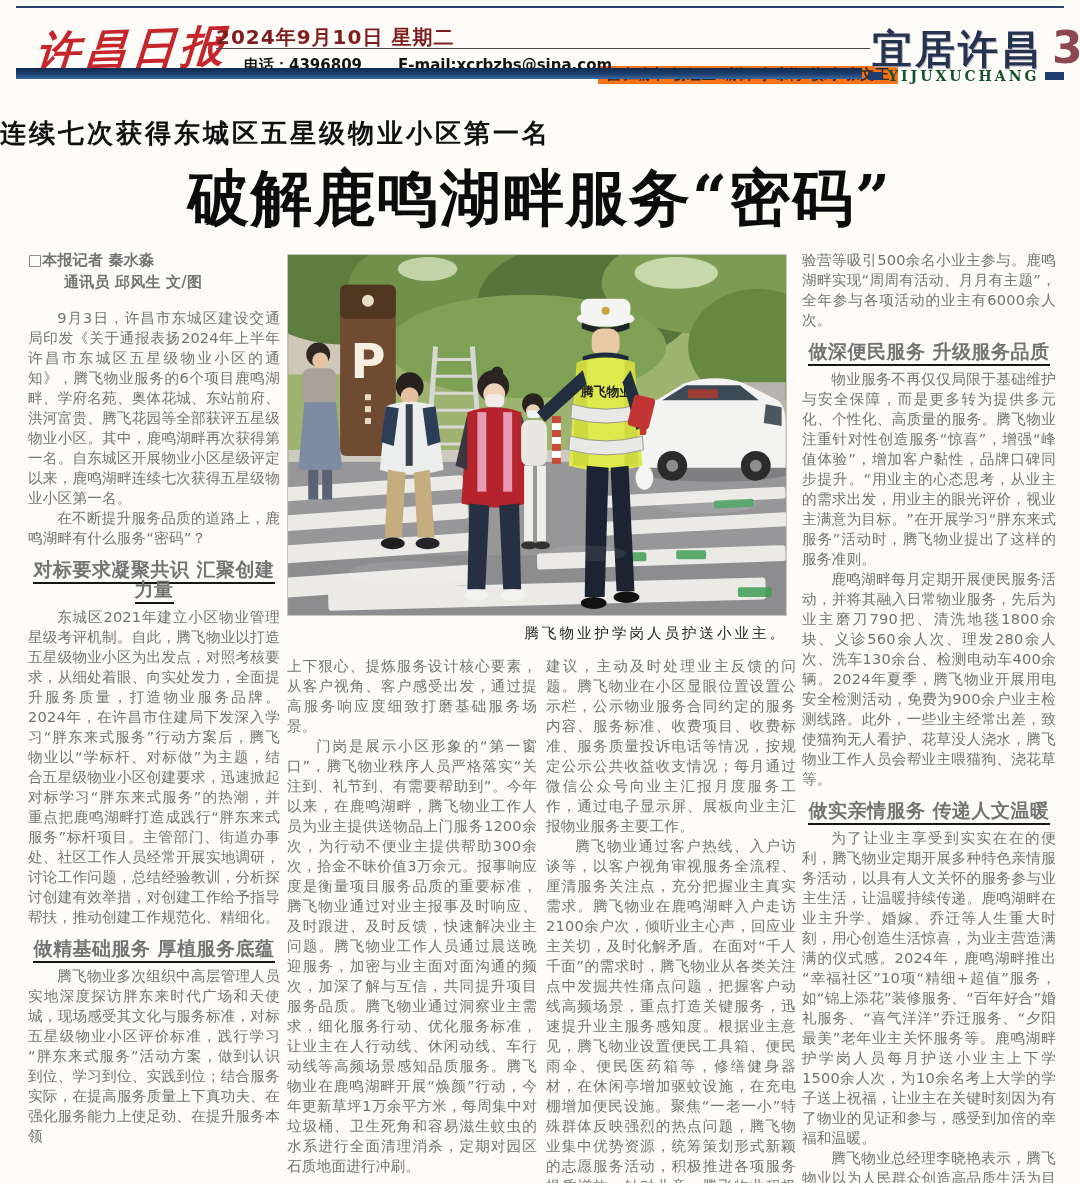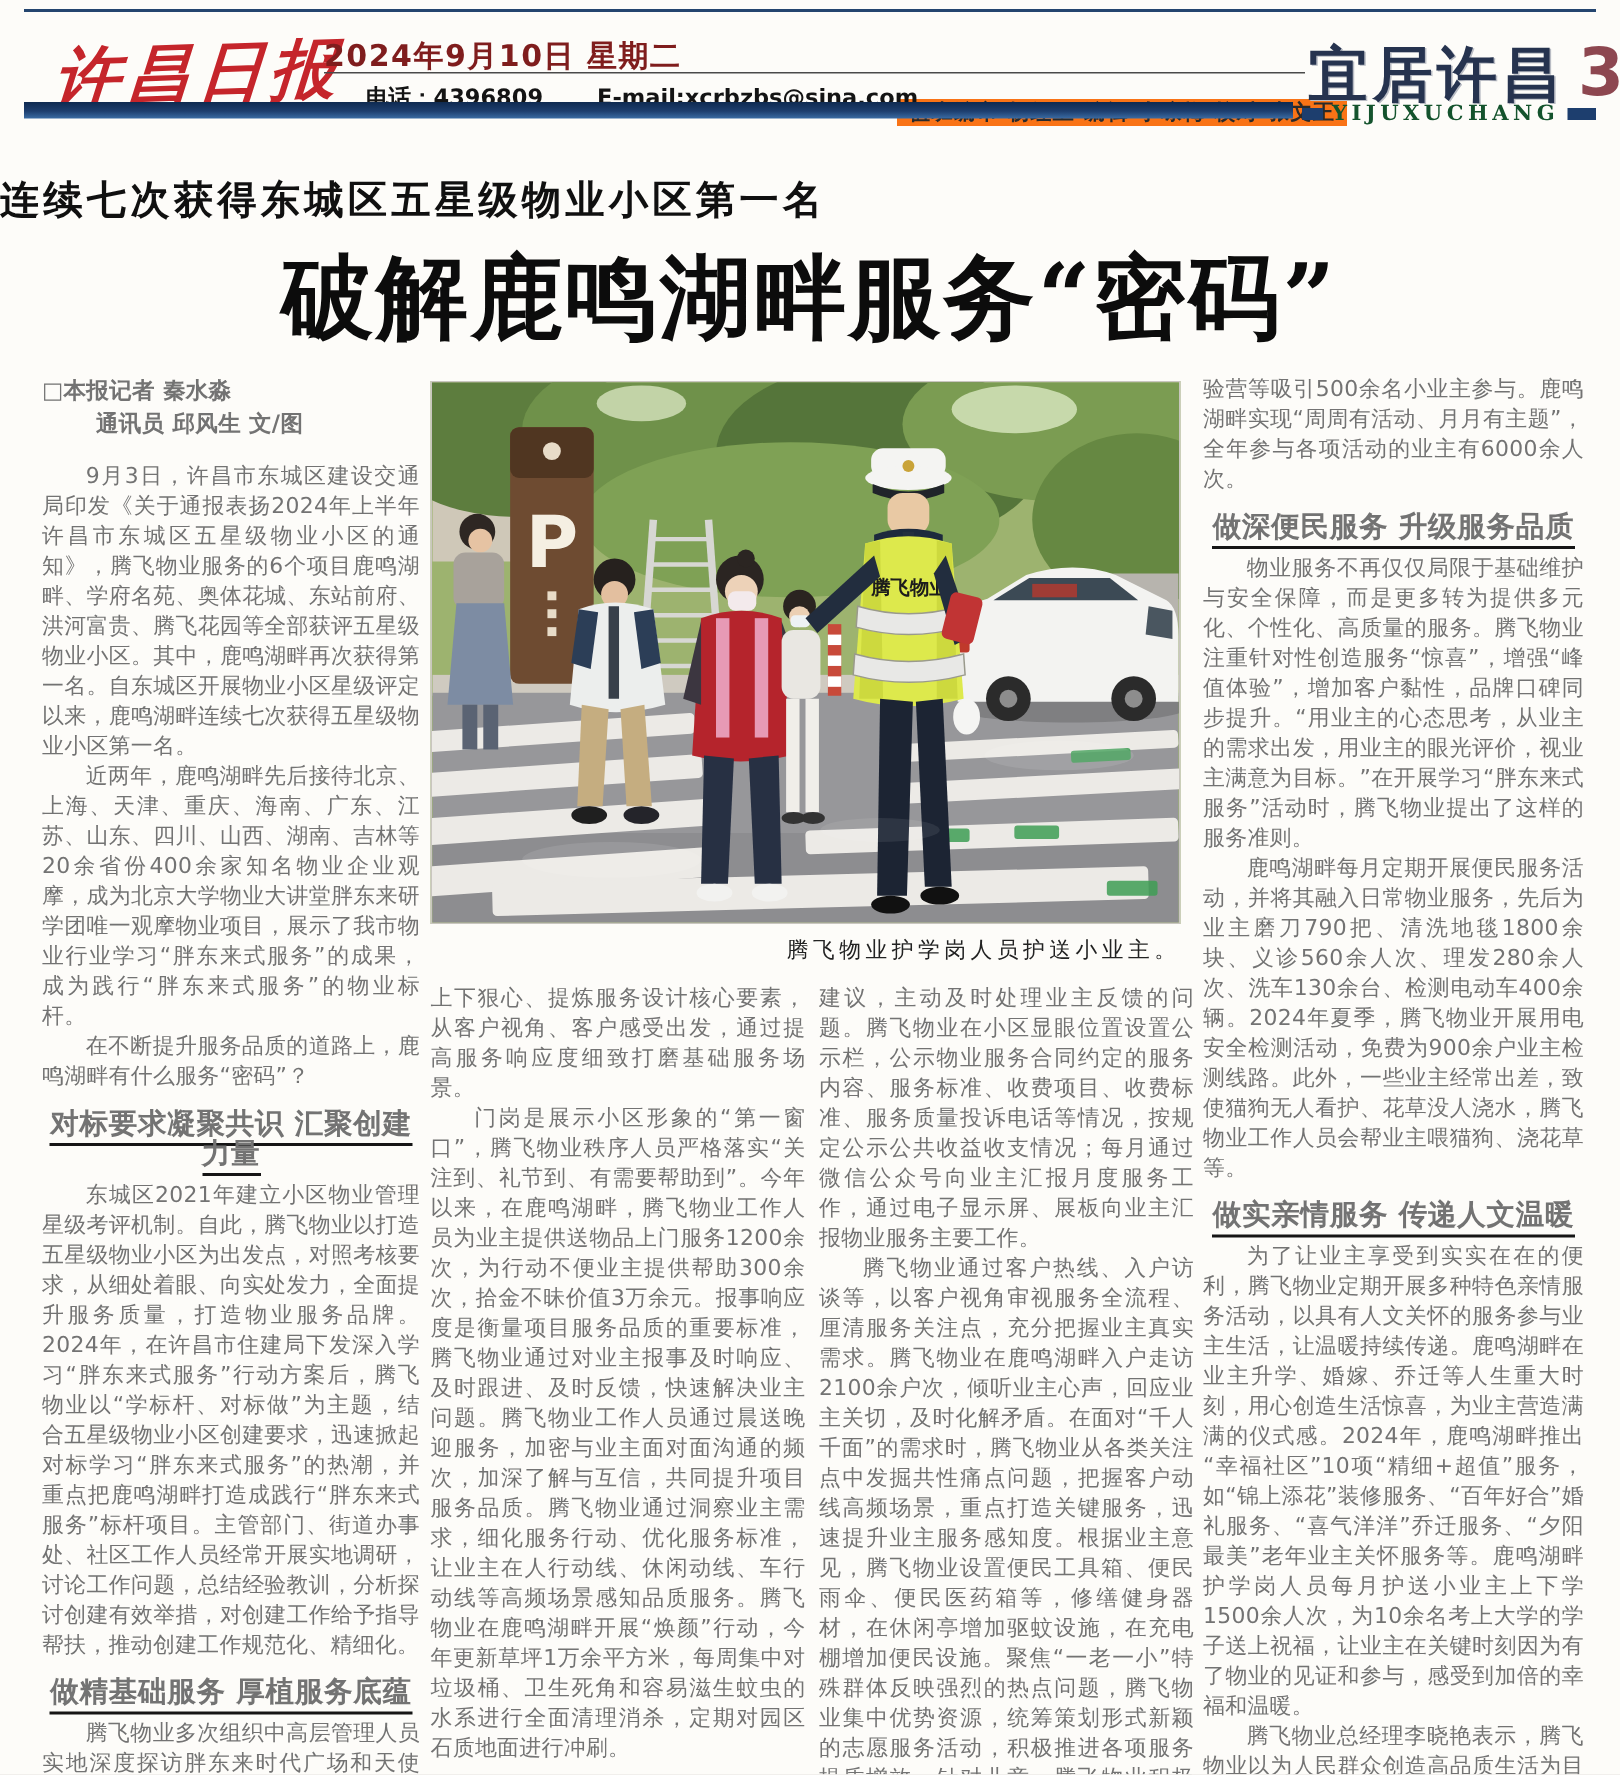--- a/index.html
+++ b/index.html
@@ -77,21 +77,20 @@
     <span class="bar right"></span>
   </div>
 
   <div class="kicker">连续七次获得东城区五星级物业小区第一名</div>
   <div class="main-title">破解鹿鸣湖畔服务“密码”</div>
 
   <div class="col col1">
     <p class="byline1">□本报记者 秦水淼</p>
     <p class="byline2">通讯员 邱风生 文/图</p>
     <p class="p">9月3日，许昌市东城区建设交通局印发《关于通报表扬2024年上半年许昌市东城区五星级物业小区的通知》，腾飞物业服务的6个项目鹿鸣湖畔、学府名苑、奥体花城、东站前府、洪河富贵、腾飞花园等全部获评五星级物业小区。其中，鹿鸣湖畔再次获得第一名。自东城区开展物业小区星级评定以来，鹿鸣湖畔连续七次获得五星级物业小区第一名。</p>
-    <p class="p">近两年，鹿鸣湖畔先后接待北京、上海、天津、重庆、海南、广东、江苏、山东、四川、山西、湖南、吉林等20余省份400余家知名物业企业观摩，成为北京大学物业大讲堂胖东来研学团唯一观摩物业项目，展示了我市物业行业学习“胖东来式服务”的成果，成为践行“胖东来式服务”的物业标杆。</p>
     <p class="p">在不断提升服务品质的道路上，鹿鸣湖畔有什么服务“密码”？</p>
     <p class="col-h"><span>对标要求凝聚共识 汇聚创建力量</span></p>
     <p class="p">东城区2021年建立小区物业管理星级考评机制。自此，腾飞物业以打造五星级物业小区为出发点，对照考核要求，从细处着眼、向实处发力，全面提升服务质量，打造物业服务品牌。2024年，在许昌市住建局下发深入学习“胖东来式服务”行动方案后，腾飞物业以“学标杆、对标做”为主题，结合五星级物业小区创建要求，迅速掀起对标学习“胖东来式服务”的热潮，并重点把鹿鸣湖畔打造成践行“胖东来式服务”标杆项目。主管部门、街道办事处、社区工作人员经常开展实地调研，讨论工作问题，总结经验教训，分析探讨创建有效举措，对创建工作给予指导帮扶，推动创建工作规范化、精细化。</p>
     <p class="col-h"><span>做精基础服务 厚植服务底蕴</span></p>
     <p class="p">腾飞物业多次组织中高层管理人员实地深度探访胖东来时代广场和天使城，现场感受其文化与服务标准，对标五星级物业小区评价标准，践行学习“胖东来式服务”活动方案，做到认识到位、学习到位、实践到位；结合服务实际，在提高服务质量上下真功夫、在强化服务能力上使足劲、在提升服务本领</p>
   </div>
 
   <div class="photo">
     <svg viewBox="0 0 500 362">
 

